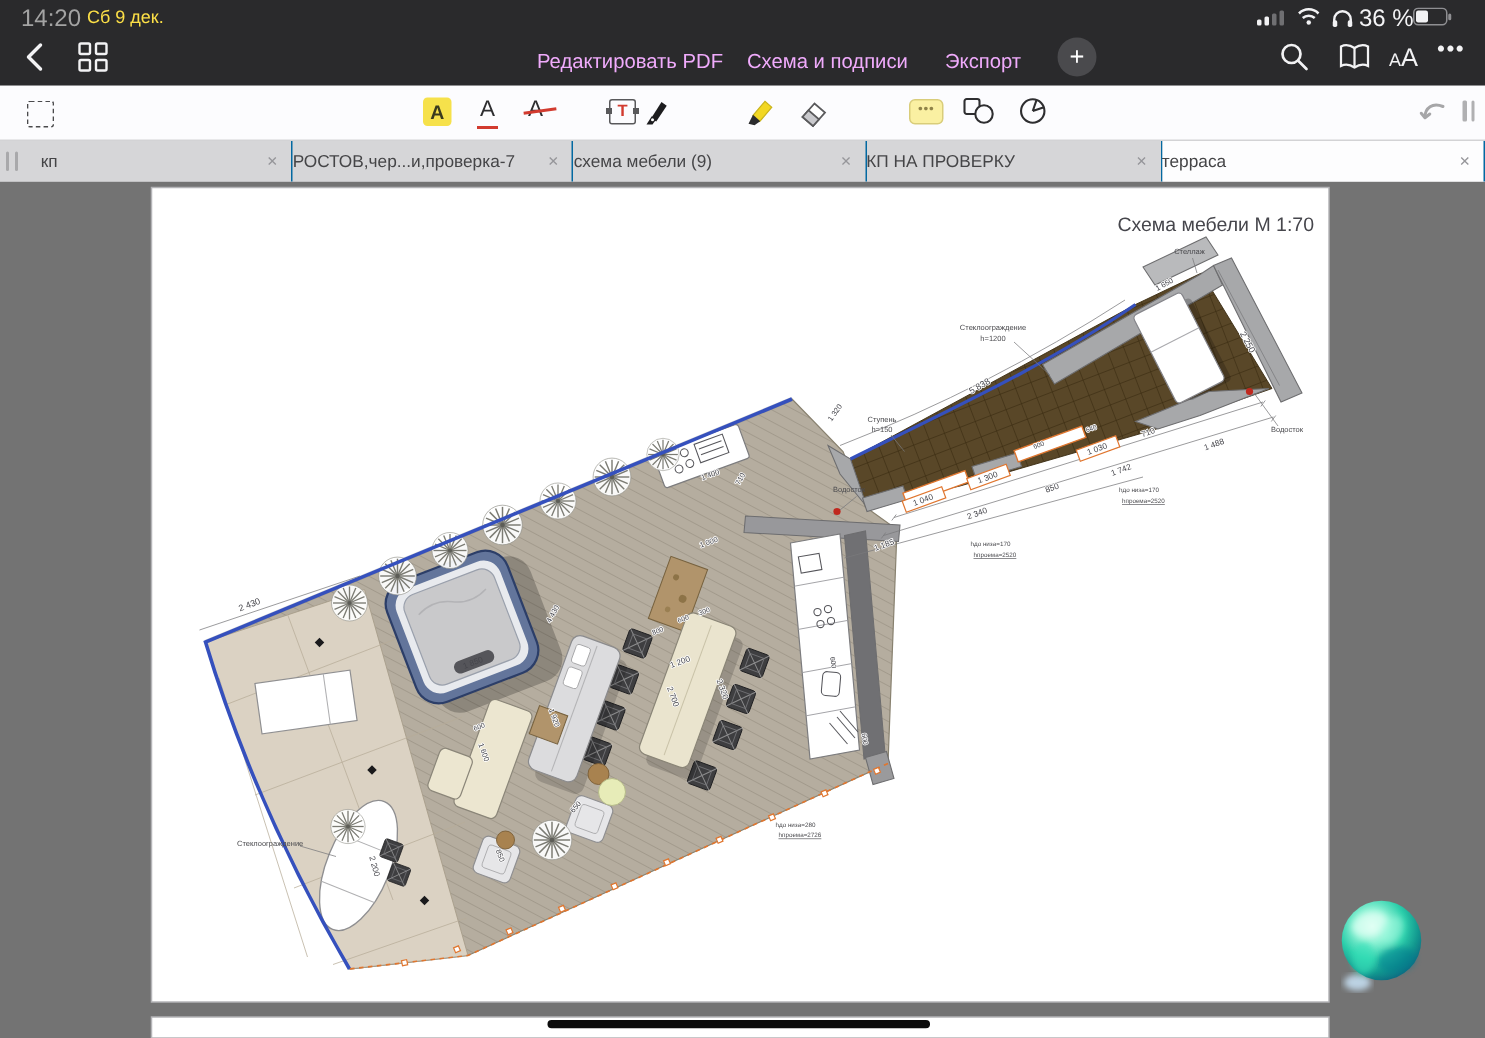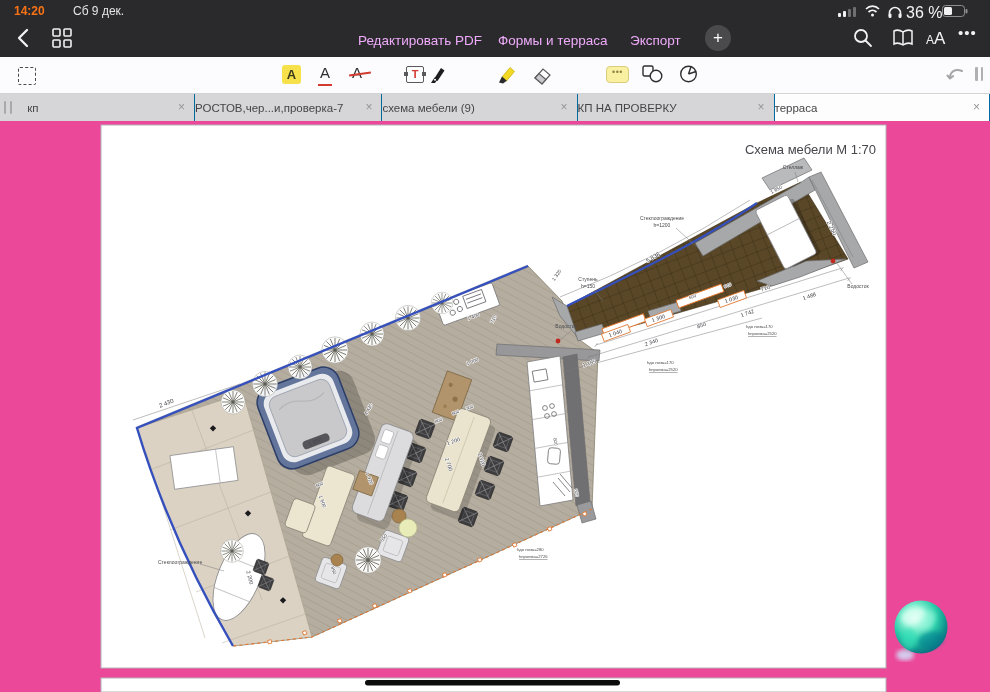--- a/index.html
+++ b/index.html
@@ -1,21 +1,21 @@
 <!DOCTYPE html>
 <html><head>
 <meta charset="utf-8">
 <style>
   html,body{margin:0;padding:0;width:990px;height:692px;overflow:hidden;background:#e8e8ea;
     font-family:"Liberation Sans","DejaVu Sans",sans-serif;-webkit-font-smoothing:antialiased;}
   .abs{position:absolute}
   
   #topbar{position:absolute;top:0;left:0;width:990px;height:57px;background:#2a2a2c;z-index:30}
-  #status-time{position:absolute;top:4px;left:14px;color:#f97316;font-size:12px;font-weight:700}
-  #status-date{position:absolute;top:4px;left:73px;color:#e5e5e5;font-size:12px}
+  #status-time{position:absolute;top:4px;left:14px;color:#a3a3a3;font-size:16px;font-weight:400}
+  #status-date{position:absolute;top:4px;left:58px;color:#fde047;font-size:12px}
   #status-batt-label{position:absolute;top:4px;left:906px;color:#f4f4f6;font-size:16px}
   #nav-back{position:absolute;top:27px;left:14px;width:22px;height:22px}
   #nav-grid{position:absolute;top:28px;left:52px;width:20px;height:20px}
   .navtab{position:absolute;top:33px;color:#f0abfc;font-size:13.5px;white-space:nowrap}
   #tab-annotate{top:23px;left:237px;width:110px;height:34px;background:#fbfbfd;border-radius:9px 9px 0 0;
     color:#1c1c1e;text-align:center;line-height:34px;font-size:13.5px}
   #plus-btn{position:absolute;top:25px;left:705px;width:26px;height:26px;border-radius:50%;background:#4a4a4d;
     color:#fff;font-size:17px;text-align:center;line-height:25px}
   .nav-ico{position:absolute;top:27px;width:22px;height:22px}
   #aa-btn{position:absolute;top:29px;left:926px;color:#f2f2f4}
@@ -40,21 +40,21 @@
   #tool-handle b{display:inline-block;width:2.5px;height:14px;background:#b0b0b2;margin-right:3px;border-radius:1px}
   
   #doctabs{position:absolute;top:94px;left:0;width:990px;height:27px;background:#d6d6d8;z-index:28;display:flex}
   #tabstrip-lead{width:28px;position:relative}
   #tabstrip-lead b{position:absolute;top:7px;width:2px;height:13px;background:#a9a9ab;border-radius:1px}
   .doctab{position:relative;border-right:1px solid #0369a1;color:#454547;font-size:11.5px;
      display:flex;align-items:center;justify-content:flex-start}
   .doctab .x{position:absolute;right:9px;top:6px;color:#96969a;font-size:12px;line-height:14px}
   .doctab.active{background:#fdfdfe}
   
-  #content{position:absolute;top:121px;left:0;width:990px;height:571px;background:#ec4899;z-index:1}
+  #content{position:absolute;top:121px;left:0;width:990px;height:571px;background:#737373;z-index:1}
   svg{display:block}
   text{font-family:"Liberation Sans","DejaVu Sans",sans-serif;fill:#46464c}
   .dim{paint-order:stroke;stroke:#ffffff;stroke-width:1.1px;stroke-linejoin:round;fill:#45454b}
   .nm{fill:#4a4a4e}
   .u{text-decoration:underline}
 </style>
 </head>
 <body>
 
 <div id="topbar">
@@ -89,21 +89,21 @@
   </svg>
   <svg id="nav-grid" viewBox="0 0 20 20">
     <g stroke="#f2f2f4" stroke-width="1.6" fill="none">
       <rect x="1" y="1" width="7" height="7" rx="1"></rect>
         <rect x="12" y="1" width="7" height="7" rx="1"></rect>
       <rect x="1" y="12" width="7" height="7" rx="1"></rect>
         <rect x="12" y="12" width="7" height="7" rx="1"></rect>
     </g>
   </svg>
   <span class="navtab" style="left:358px">Редактировать PDF</span>
-  <span class="navtab" style="left:498px">Формы и терраса</span>
+  <span class="navtab" style="left:498px">Схема и подписи</span>
   <span class="navtab" style="left:630px">Экспорт</span>
   <div id="plus-btn">+</div>
   <svg class="nav-ico" style="left:852px" viewBox="0 0 22 22">
     <circle cx="9" cy="9" r="6" stroke="#f2f2f4" stroke-width="1.8" fill="none"></circle>
     <line x1="13.5" y1="13.5" x2="19" y2="19" stroke="#f2f2f4" stroke-width="1.8" stroke-linecap="round"></line>
   </svg>
   <svg class="nav-ico" style="left:892px" viewBox="0 0 22 22">
     <path d="M2,4 C5,2.5 8,3 11,5 C14,3 17,2.5 20,4 V17 C17,15.5 14,16 11,18 C8,16 5,15.5 2,17 Z" stroke="#f2f2f4" stroke-width="1.5" fill="none"></path>
     <line x1="11" y1="5" x2="11" y2="18" stroke="#f2f2f4" stroke-width="1.5"></line>
   </svg>

